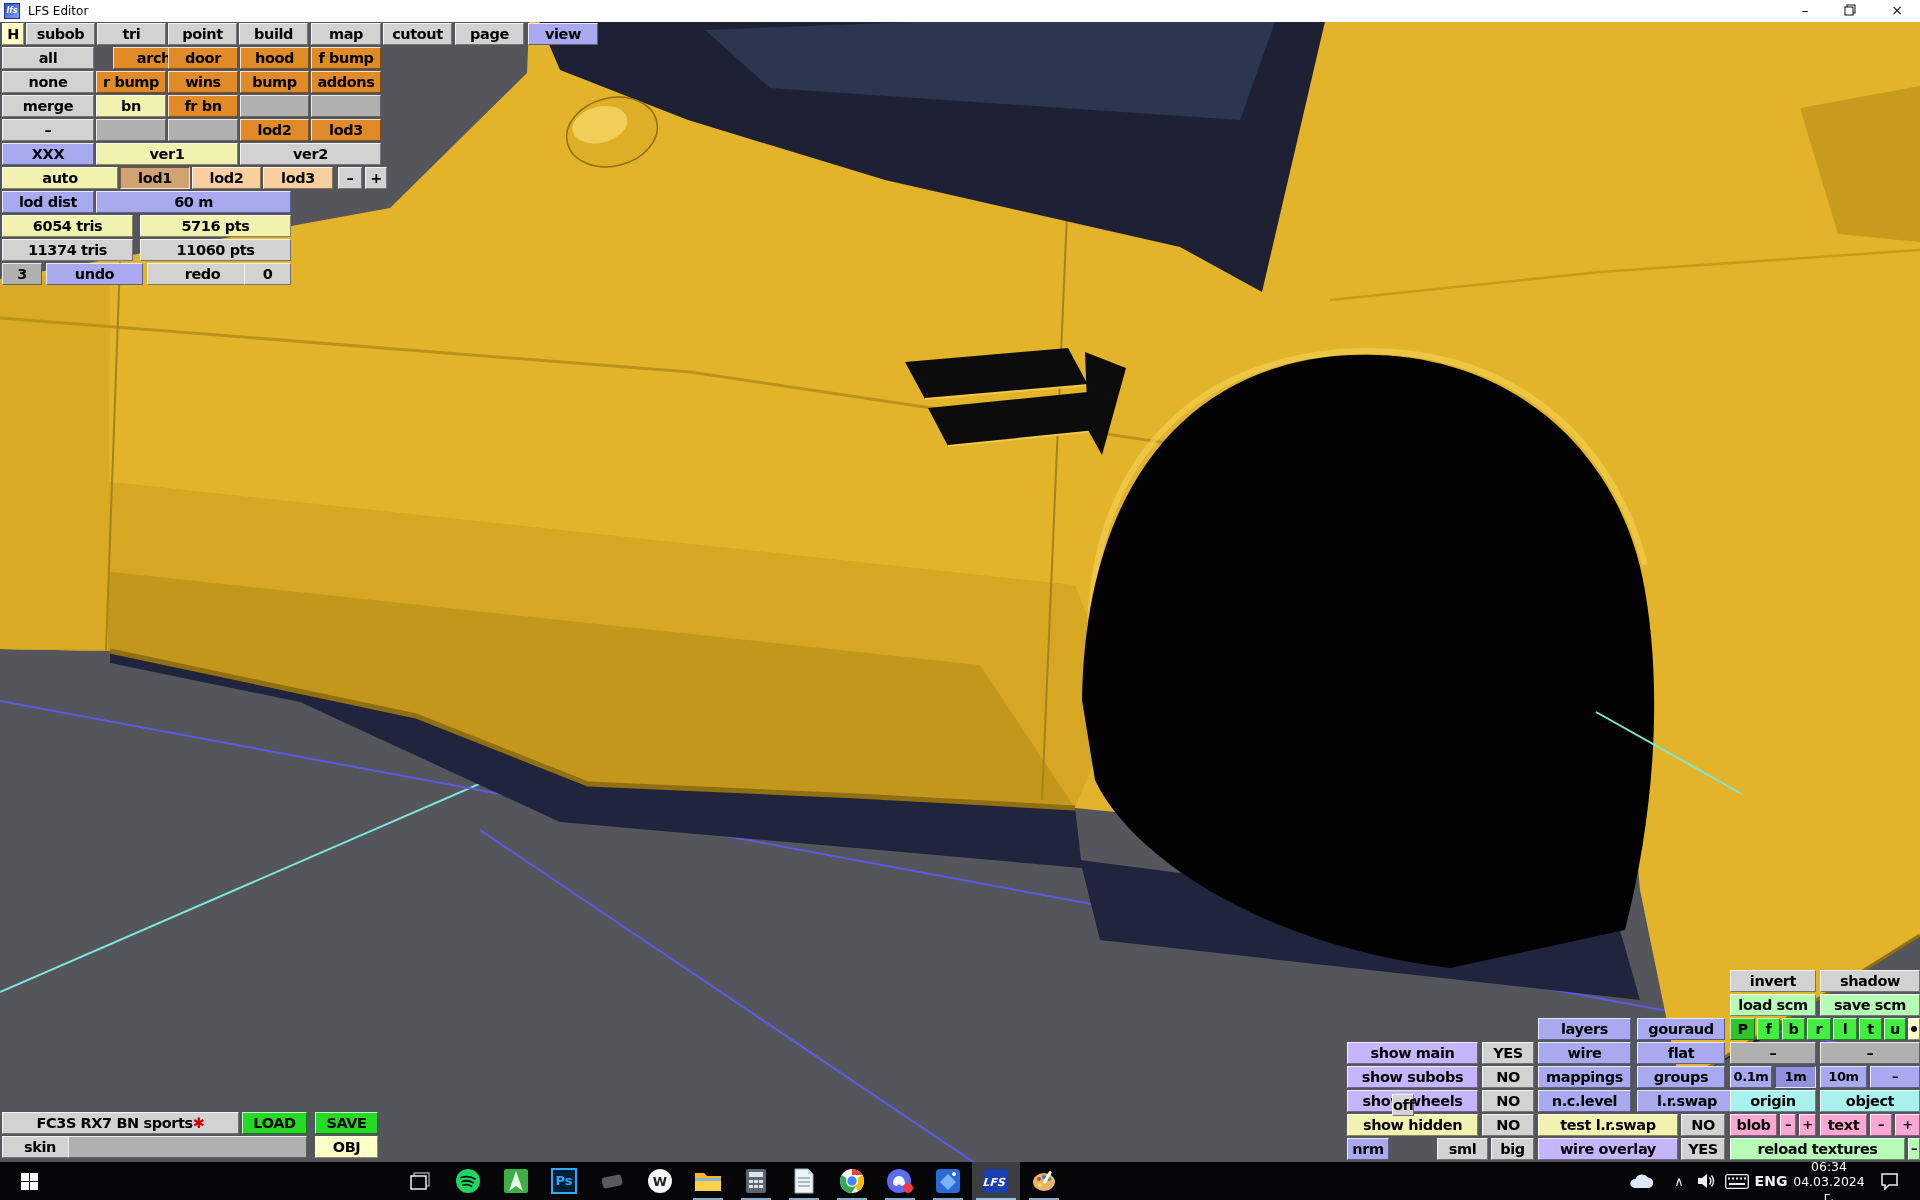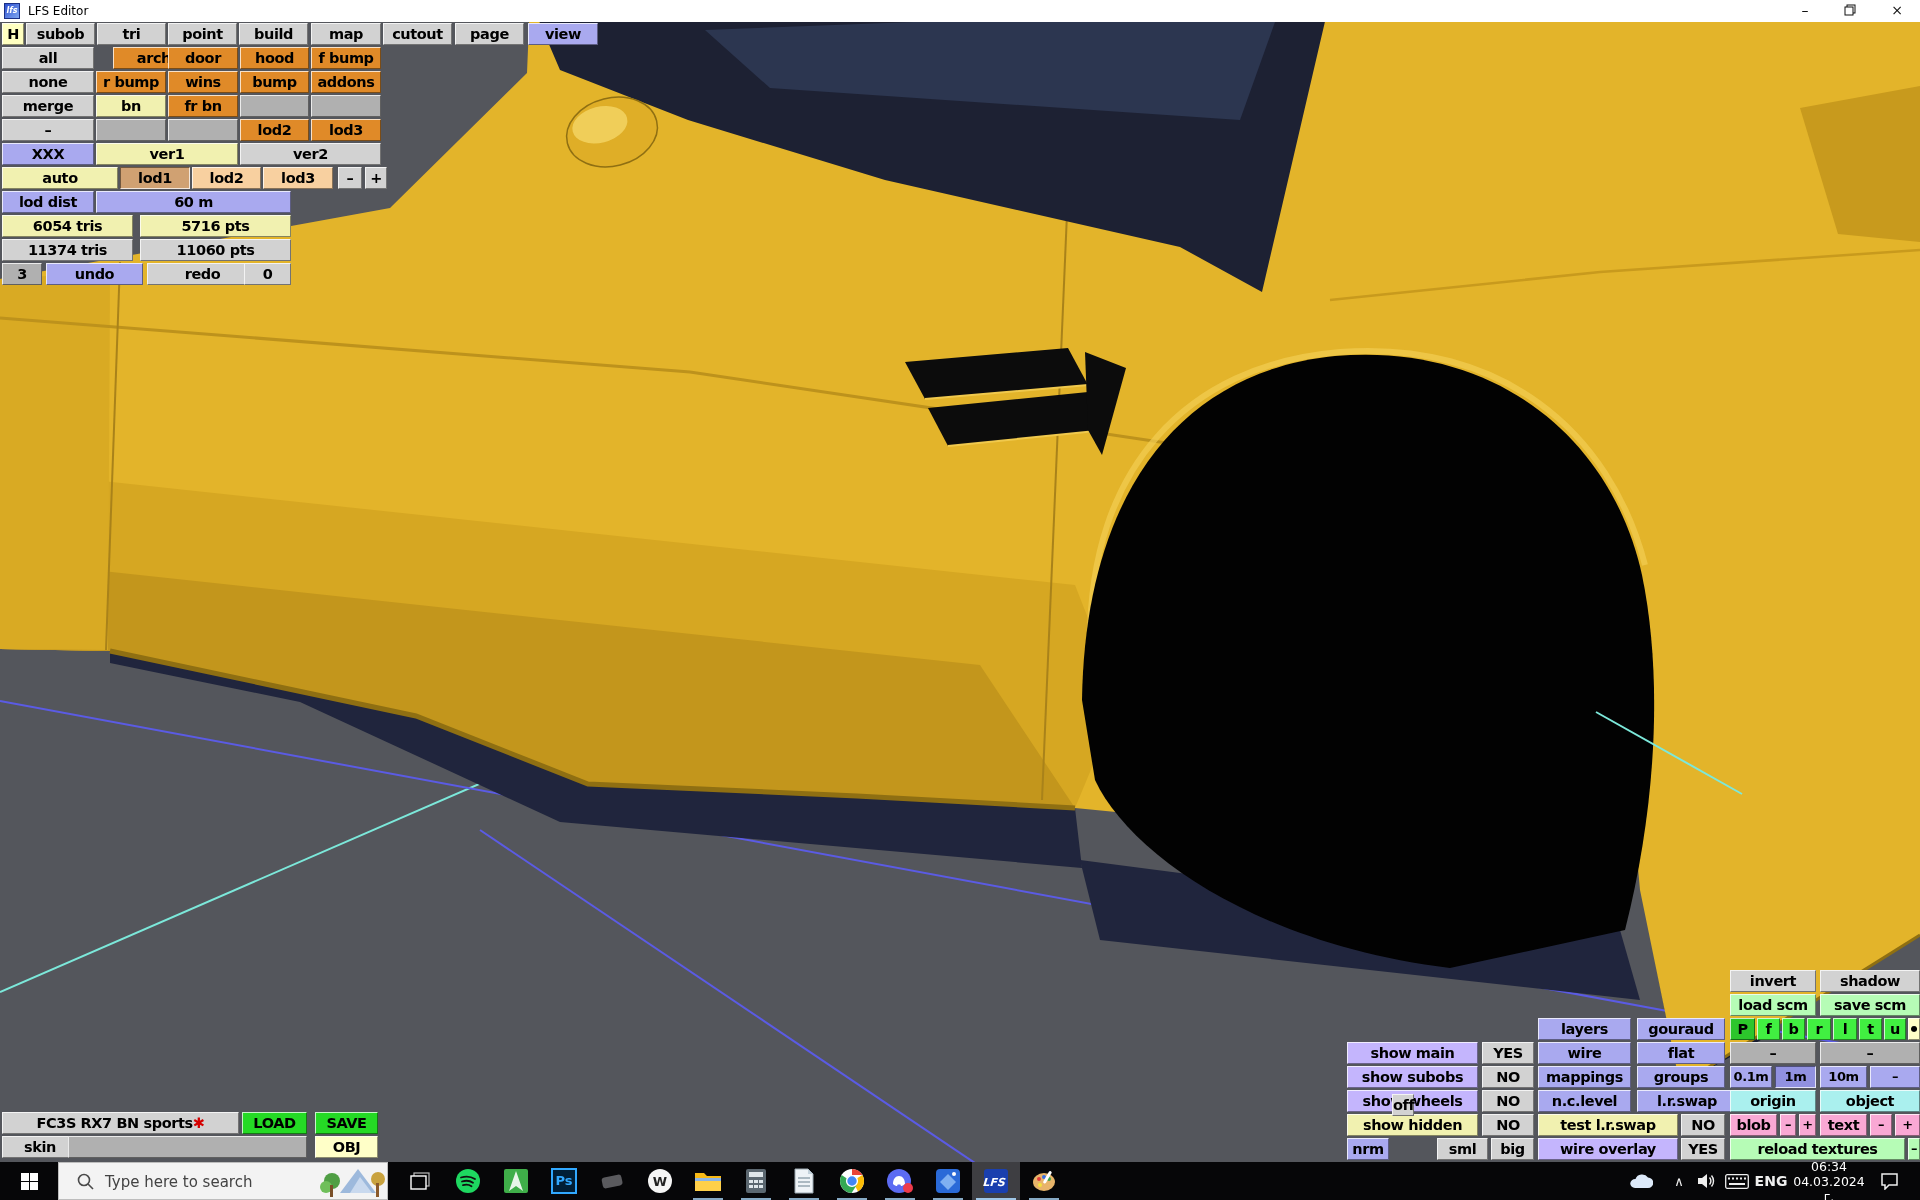--- a/index.html
+++ b/index.html
@@ -234,36 +234,20 @@
 
   <div class="taskbar">
     <div class="tcell" style="left:0;width:58px">
       <svg width="17" height="17">
         <rect x="0" y="0" width="8" height="8" fill="#fff"></rect>
           <rect x="9" y="0" width="8" height="8" fill="#fff"></rect>
         <rect x="0" y="9" width="8" height="8" fill="#fff"></rect>
           <rect x="9" y="9" width="8" height="8" fill="#fff"></rect>
       </svg>
     </div>
-    <div class="search">
-      <svg width="18" height="18" style="position:absolute;left:18px;top:10px">
-        <circle cx="7" cy="7" r="5.5" fill="none" stroke="#4a4a4a" stroke-width="1.6"></circle>
-        <line x1="11" y1="11" x2="16" y2="16" stroke="#4a4a4a" stroke-width="1.6"></line>
-      </svg>
-      <span class="stext">Type here to search</span>
-      <svg width="66" height="36" style="position:absolute;right:1px;top:0">
-        <polygon points="20,30 38,6 56,30" fill="#9db9dc"></polygon>
-        <polygon points="30,30 40,14 52,30" fill="#c9d9ee"></polygon>
-        <circle cx="12" cy="18" r="8" fill="#4f9e44"></circle>
-          <circle cx="6" cy="24" r="6" fill="#6fbf5a"></circle>
-        <rect x="10" y="22" width="3" height="12" fill="#7a4f28"></rect>
-        <circle cx="58" cy="16" r="7" fill="#c9a23e"></circle>
-          <rect x="56" y="20" width="3" height="14" fill="#8b5a2b"></rect>
-      </svg>
-    </div>
     <div class="tcell" style="left:396px">
       <svg width="20" height="18">
         <rect x="4" y="1" width="15" height="13" fill="none" stroke="#bbb" stroke-width="1.2"></rect>
         <rect x="1" y="4" width="15" height="13" fill="#060608" stroke="#fff" stroke-width="1.4"></rect>
       </svg>
     </div>
     <div class="tcell" style="left:444px">
       <svg width="26" height="26">
         <circle cx="13" cy="13" r="12" fill="#1ed760"></circle>
         <path d="M6 9.5c5-1.5 10-1 14 1.5M7 13.5c4-1.2 8-.8 11 1.2M8 17.2c3-.9 6-.6 8.5 1" stroke="#101010" stroke-width="1.8" fill="none" stroke-linecap="round"></path>

